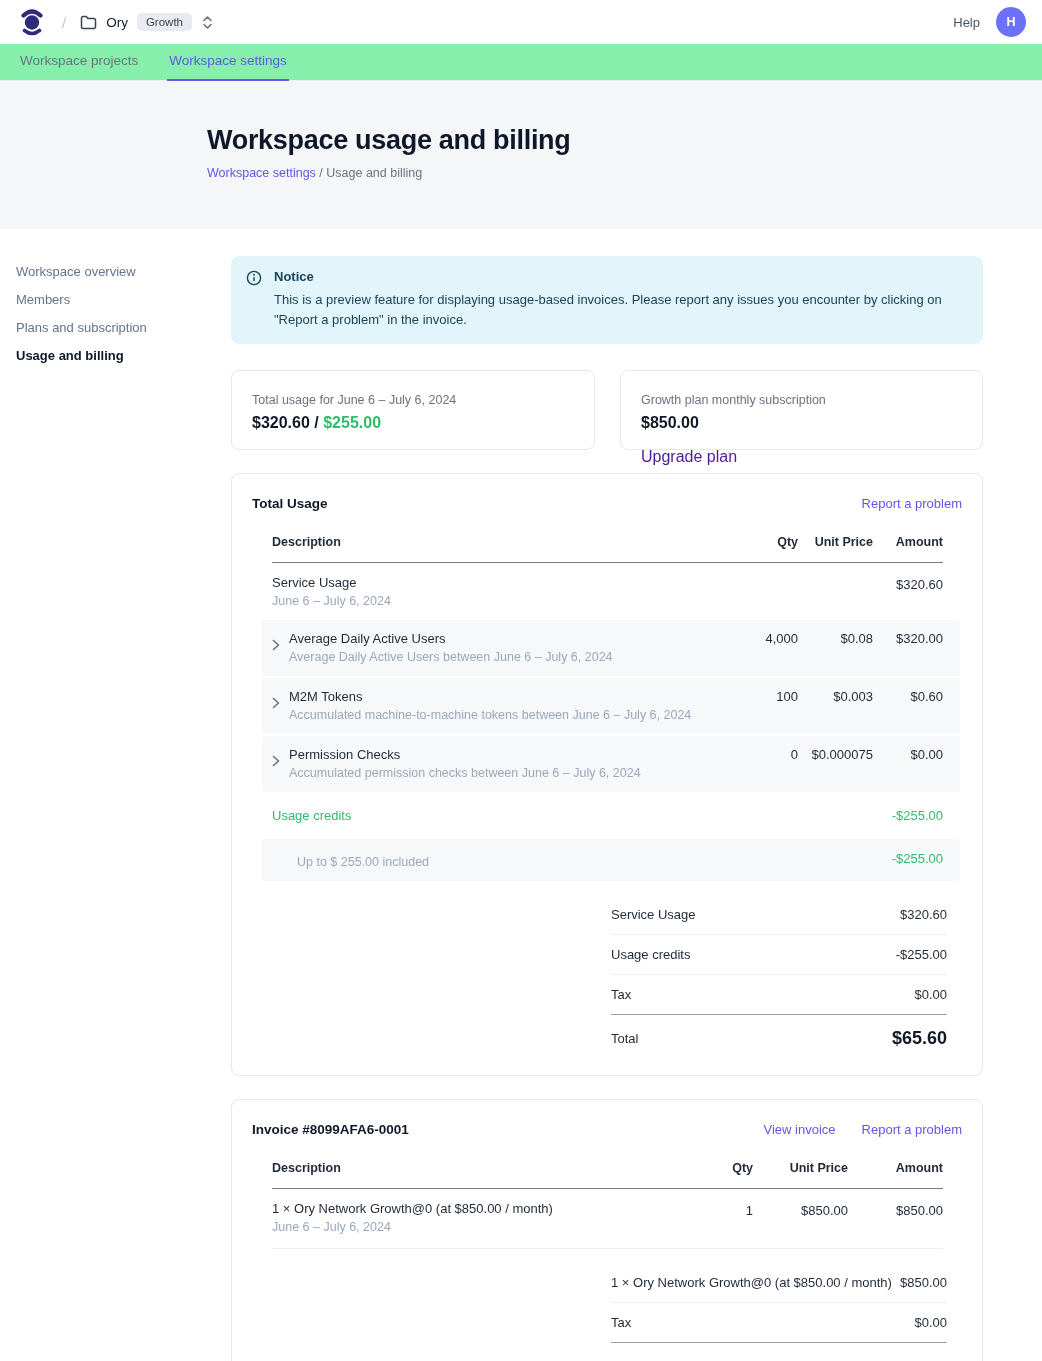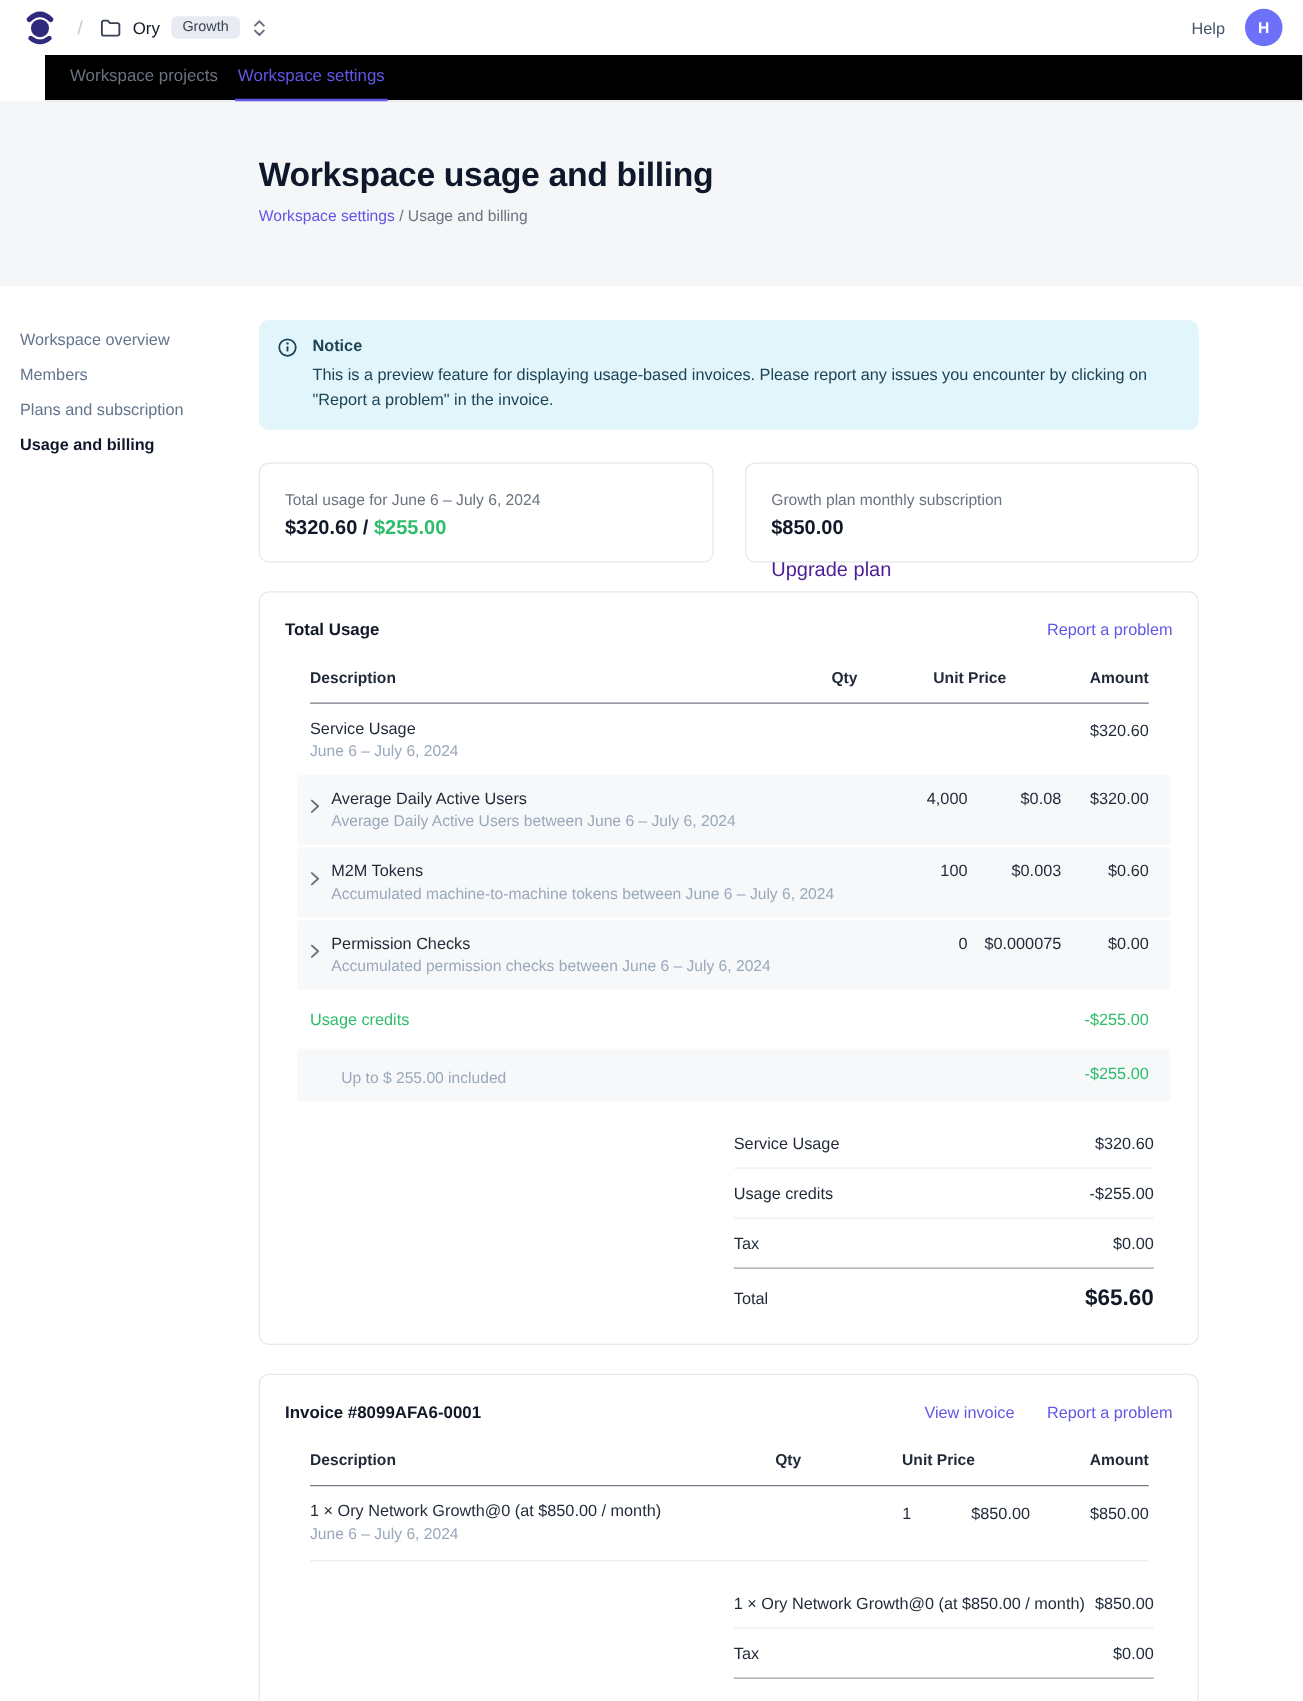--- a/index.html
+++ b/index.html
@@ -27,37 +27,37 @@
   .sort-ico { margin-left:10px; display:flex; align-items:center; cursor:pointer; }
   .topbar-right { margin-left:auto; display:flex; align-items:center; gap:16px; }
   .help-link { font-size:13px; color:#475569; font-weight:500; }
   .avatar {
     width:30px; height:30px; border-radius:50%; background:#6d71f9; color:#fff;
     display:flex; align-items:center; justify-content:center;
     font-size:12.5px; font-weight:600; cursor:pointer;
   }
 
   
-  .tabbar { display:flex; gap:12px; padding:0 18px; border-bottom:1px solid #eceef2; background:#000000;margin-left:36px; }
+  .tabbar { display:flex; gap:27px; padding:0 18px; border-bottom:1px solid #eceef2; background:#86efac; }
   .tab {
     padding:9px 2px 11px; font-size:13.5px; color:#6b7280; cursor:pointer;
     border-bottom:2px solid transparent; margin-bottom:-1px;
   }
   .tab.active { color:#6157e6; border-bottom-color:#6157e6; }
 
   
   .hero { background:#f5f6f8; padding:44px 0 0; height:148px; }
   .hero-inner { margin-left:207px; width:752px; }
   .page-title { font-size:27px; font-weight:700; color:#0f172a; letter-spacing:-0.3px; }
   .hero-breadcrumb { margin-top:10px; font-size:12.5px; color:#6b7280; }
   .hero-breadcrumb a { color:#6157e6; font-weight:500; }
 
   
   .content { display:flex; align-items:flex-start; }
-  .sidebar { width:207px; padding:28px 0 0 16px; flex-shrink:0; }
+  .sidebar { width:231px; padding:28px 0 0 16px; flex-shrink:0; }
   .side-item { font-size:13px; color:#64748b; padding:6.5px 0; cursor:pointer; }
   .side-item.active { color:#0f172a; font-weight:700; }
   .main { width:752px; padding-top:27px; padding-bottom:16px; }
 
   
   .notice {
     background:#e1f5fb; border-radius:8px; padding:13px 18px 14px 15px;
     display:flex; gap:12px; color:#1d4356;
   }
   .notice-icon { flex-shrink:0; margin-top:1px; }
@@ -87,21 +87,21 @@
     padding:22px 20px 14px;
   }
   .panel-title { font-size:13.5px; font-weight:700; color:#111827; }
   .panel-links { display:flex; gap:26px; }
   .panel-link { font-size:13px; color:#6157e6; font-weight:500; }
 
   .tbl { margin:0 39px 0 40px; }
   .tbl-header {
     display:grid; align-items:center; padding:10px 0 13px;
     border-bottom:1.5px solid #747b87;
-    font-weight:700; font-size:12.5px; color:#1f2937;gap:44px;
+    font-weight:700; font-size:12.5px; color:#1f2937;
   }
   .usage-grid { grid-template-columns:1fr 80px 75px 70px; }
   .invoice-grid { grid-template-columns:1fr 90px 95px 95px; }
   .col-r { text-align:right; }
 
   .tbl-row { display:grid; padding:12px 0; font-size:13px; }
   .row-name { color:#1f2937; }
   .row-period { color:#9aa8bb; margin-top:4px; font-size:12.5px; }
   .row-amt { color:#1f2937; }
   .row-top { padding-top:2px; }

